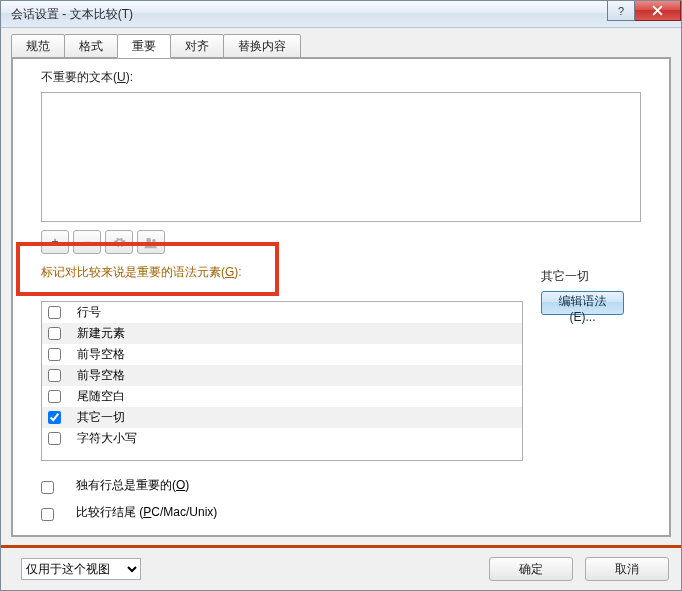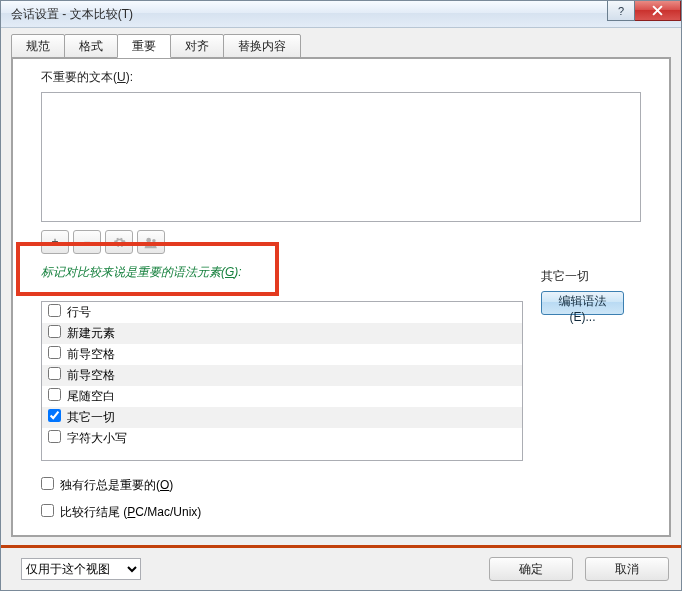--- a/index.html
+++ b/index.html
@@ -23,29 +23,29 @@
   .tabpanel { border:2px solid #a3a3a3; background:#fff; flex:1; padding:10px 28px 14px; display:flex; flex-direction:column; }
   .label { color:#222; margin-bottom:6px; }
   .underline { text-decoration: underline; }
   .textarea { width:100%; height:130px; border:1px solid #abadb3; background:#fff; resize:none; margin-bottom:8px; }
   .btnrow { display:flex; gap:4px; margin-bottom:10px; }
   .smbtn { width:28px; height:24px; border:1px solid #acacac; background:linear-gradient(#fdfdfd,#e8e8e8); display:flex; align-items:center; justify-content:center; color:#555; border-radius:3px;}
   .smbtn.disabled { color:#b0b0b0; }
   .lower { display:flex; gap:18px; }
   .leftcol { flex:1; position:relative; }
   .redbox { position:absolute; left:-25px; top:-22px; width:263px; height:54px; border:4px solid #e33a1f; pointer-events:none; z-index:5; }
-  .syntaxlabel { margin-bottom:20px; color:#15803d;font-style:italic; }
+  .syntaxlabel { margin-bottom:20px; color:#a16207; }
   .listbox { border:1px solid #abadb3; background:#fff; height:160px; overflow:auto; }
-  .listrow { display:flex; gap:6px; padding:2px 6px; }
+  .listrow { display:flex; align-items:center; gap:16px; padding:2px 6px; }
   .listrow.alt { background:#f1f1f1; }
   .listrow input[type=checkbox]{ width:13px; height:13px; margin:0; }
   .rightcol { width:100px; padding-top:4px; }
   .rightcol .head { color:#222; margin-bottom:6px; }
   .editgrammar { width:83px; height:24px; border:1px solid #3c7fb1; background:linear-gradient(#eaf3fb,#cde6f7 45%,#b9daf3 46%,#cde6f7); border-radius:3px; color:#10283a; }
-  .checkrow { display:flex; align-items:flex-start; gap:6px; margin-top:10px; }
+  .checkrow { display:flex; align-items:flex-end; gap:22px; margin-top:10px; }
   .checkrow input{ width:13px; height:13px; margin:0;}
   .footer { height:46px; display:flex; align-items:center; padding:0 12px 0 20px; border-top:3px solid #c2410c; background:#f0f0f0; gap:12px;}
   .footer select { height:22px; border:1px solid #abadb3; background:#fff; min-width:120px;}
   .spacer { flex:1; }
   .dlgbtn { width:84px; height:24px; border:1px solid #acacac; background:linear-gradient(#fdfdfd,#e6e6e6); border-radius:3px; color:#222;}
   svg { display:block; }
 </style>
 </head>
 <body>
 

